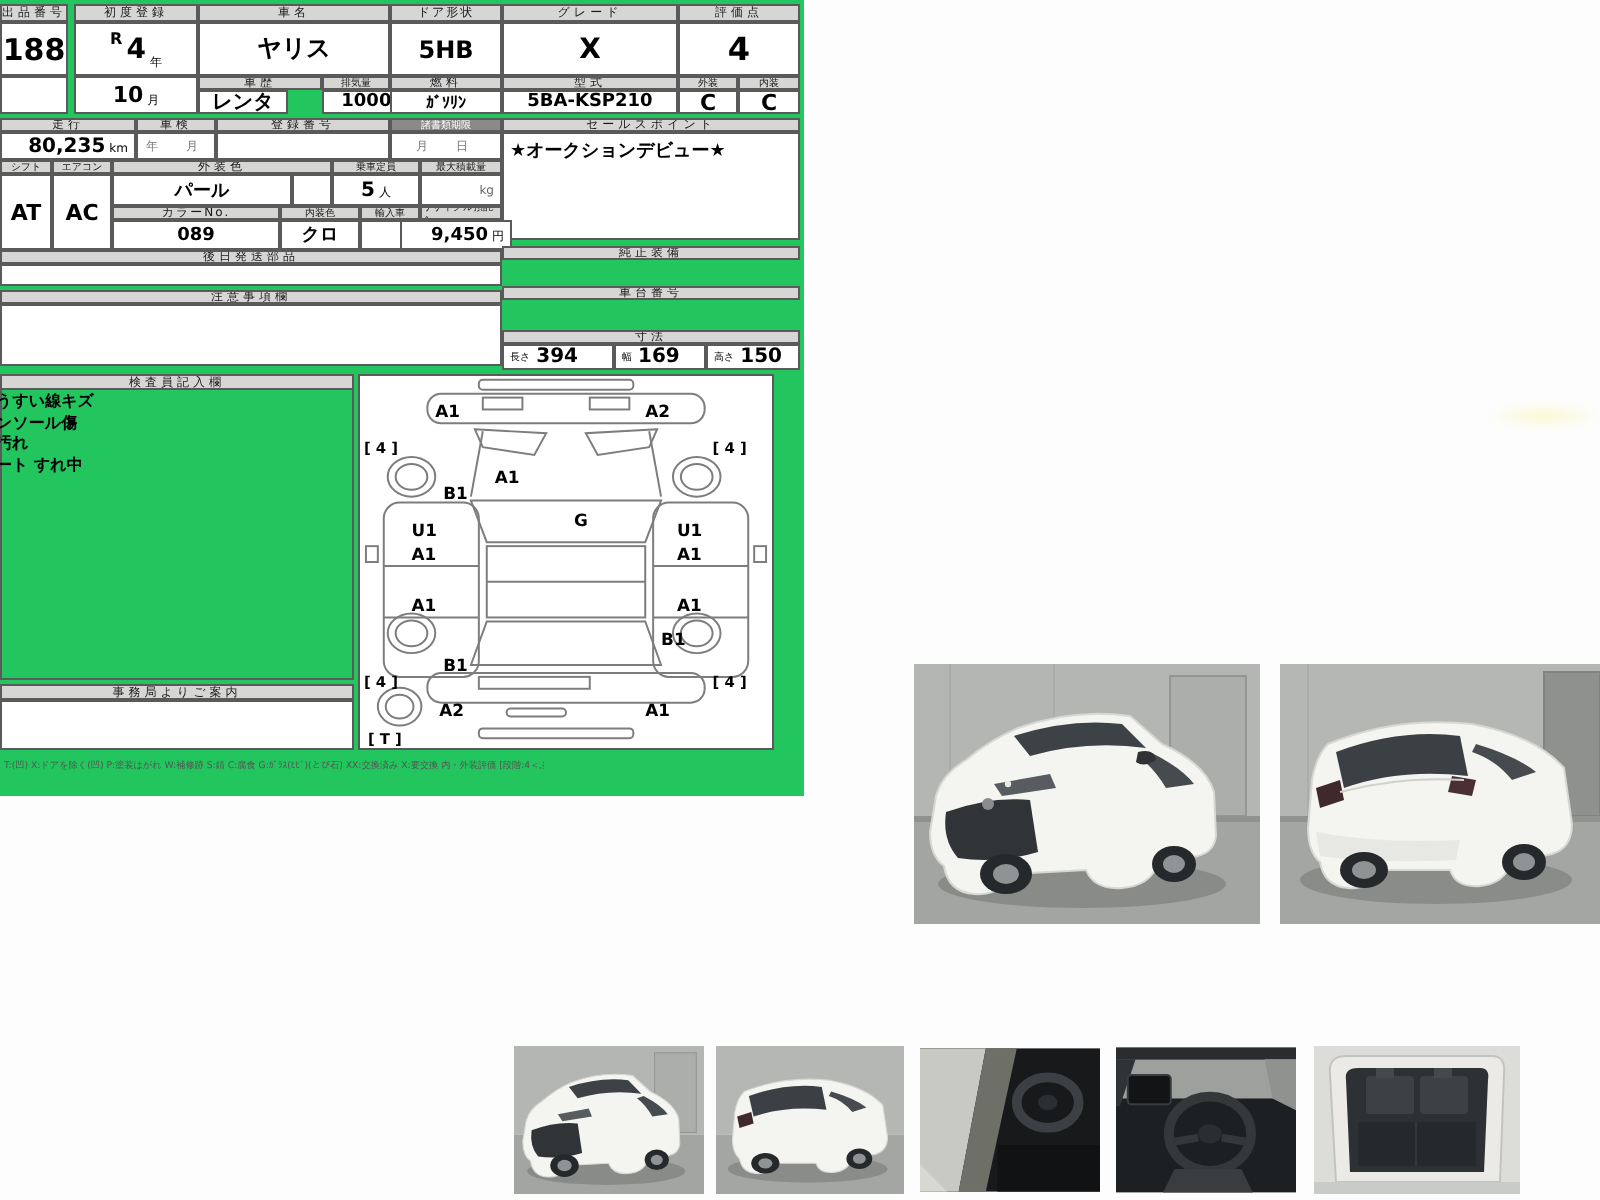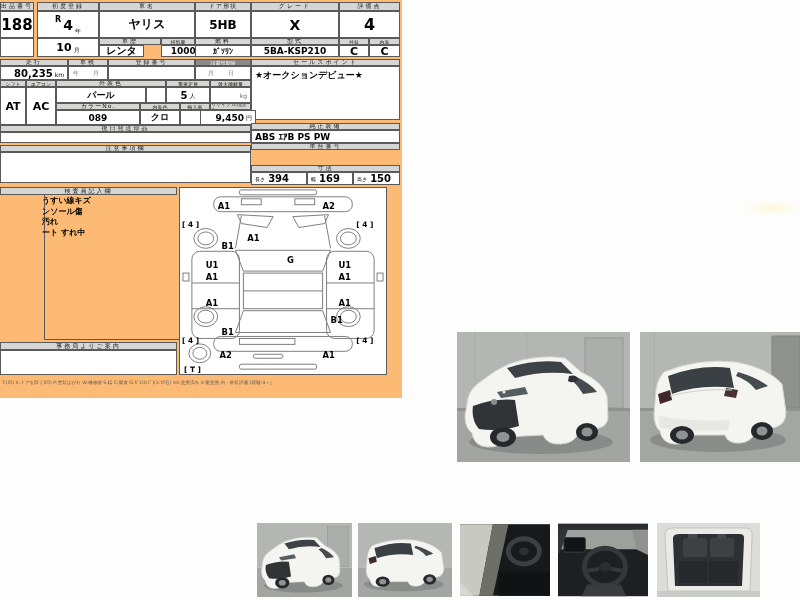--- a/index.html
+++ b/index.html
@@ -1,33 +1,33 @@
 <!DOCTYPE html>
 <html><head>
 <meta charset="utf-8">
 <style>
   html,body{margin:0;padding:0;background:#fff;}
   #stage{position:relative;width:800px;height:600px;background:#fdfdfd;overflow:hidden;
          font-family:"DejaVu Sans",sans-serif;color:#000;}
   
-  #sheet{position:absolute;left:0;top:0;width:402px;height:398px;background:#fdba74;}
+  #sheet{position:absolute;left:0;top:0;width:402px;height:398px;background:#22c55e;}
   .c{position:absolute;box-sizing:border-box;border:1px solid #5a5a5a;background:#fff;
      display:flex;align-items:center;justify-content:center;overflow:hidden;}
   .h{background:#d6d6d4;font-size:6px;color:#1a1a1a;letter-spacing:2px;font-weight:normal;}
   .h.tiny{font-size:5px;letter-spacing:0;}
   .h.dark{background:#8a8a88;color:#fff;letter-spacing:0;font-size:5px;}
   .v{font-weight:bold;}
   .u{font-size:6px;font-weight:normal;margin-left:2px;align-self:flex-end;padding-bottom:1px;}
   .left{justify-content:flex-start;padding-left:3px;}
   .right{justify-content:flex-end;padding-right:3px;text-align:center;}
   .top{align-items:flex-start;padding-top:2px;}
   .faint{color:#777;font-weight:normal;font-size:6px;letter-spacing:4px;}
   #insp-notes{position:absolute;left:0;top:194px;width:177px;height:146px;box-sizing:border-box;
       border:1px solid #5a5a5a;border-top:none;font-size:8px;font-weight:bold;line-height:10.5px;
-      padding:2px 0 0 0;margin-left:44px;}
+      padding:2px 0 0 0;}
   #insp-notes div{margin-left:-3px;white-space:nowrap;}
   #legend{position:absolute;left:2px;top:380px;width:270px;font-size:4.6px;color:#555;
       white-space:nowrap;overflow:hidden;letter-spacing:0;}
   #smudge{position:absolute;left:742px;top:200px;width:60px;height:16px;
       background:radial-gradient(ellipse at center,#fbf8d8 0%,rgba(255,255,255,0) 70%);}
   .photo{position:absolute;overflow:hidden;}
   svg{display:block;}
   text{font-family:"DejaVu Sans",sans-serif;}
 </style>
 </head>
@@ -118,21 +118,20 @@
     <div class="c" style="left:180px;top:110px;width:30px;height:15px"></div>
     <div class="c h tiny" style="left:210px;top:103px;width:41px;height:7px">リサイクル預託金</div>
     <div class="c v right" style="left:200px;top:110px;width:56px;height:15px;font-size:9px">
       <span>9,450</span>
         <span class="u">円</span>
     </div>
 
     <div class="c h" style="left:0;top:125px;width:251px;height:7px">後日発送部品</div>
     <div class="c" style="left:0;top:132px;width:251px;height:11px"></div>
     <div class="c h" style="left:251px;top:123px;width:149px;height:7px">純正装備</div>
-    <div class="c v left" style="left:251px;top:130px;width:149px;height:13px;font-size:9px">ABS ｴｱB PS PW</div>
 
     <div class="c h" style="left:0;top:145px;width:251px;height:7px">注意事項欄</div>
     <div class="c" style="left:0;top:152px;width:251px;height:31px"></div>
     <div class="c h" style="left:251px;top:143px;width:149px;height:7px">車台番号</div>
     <div class="c h" style="left:251px;top:165px;width:149px;height:7px">寸法</div>
     <div class="c v left" style="left:251px;top:172px;width:56px;height:13px;font-size:10px">
       <span style="font-size:5px;font-weight:normal;margin-right:3px">長さ</span>
         <span>394</span>
     </div>
     <div class="c v left" style="left:307px;top:172px;width:46px;height:13px;font-size:10px">

